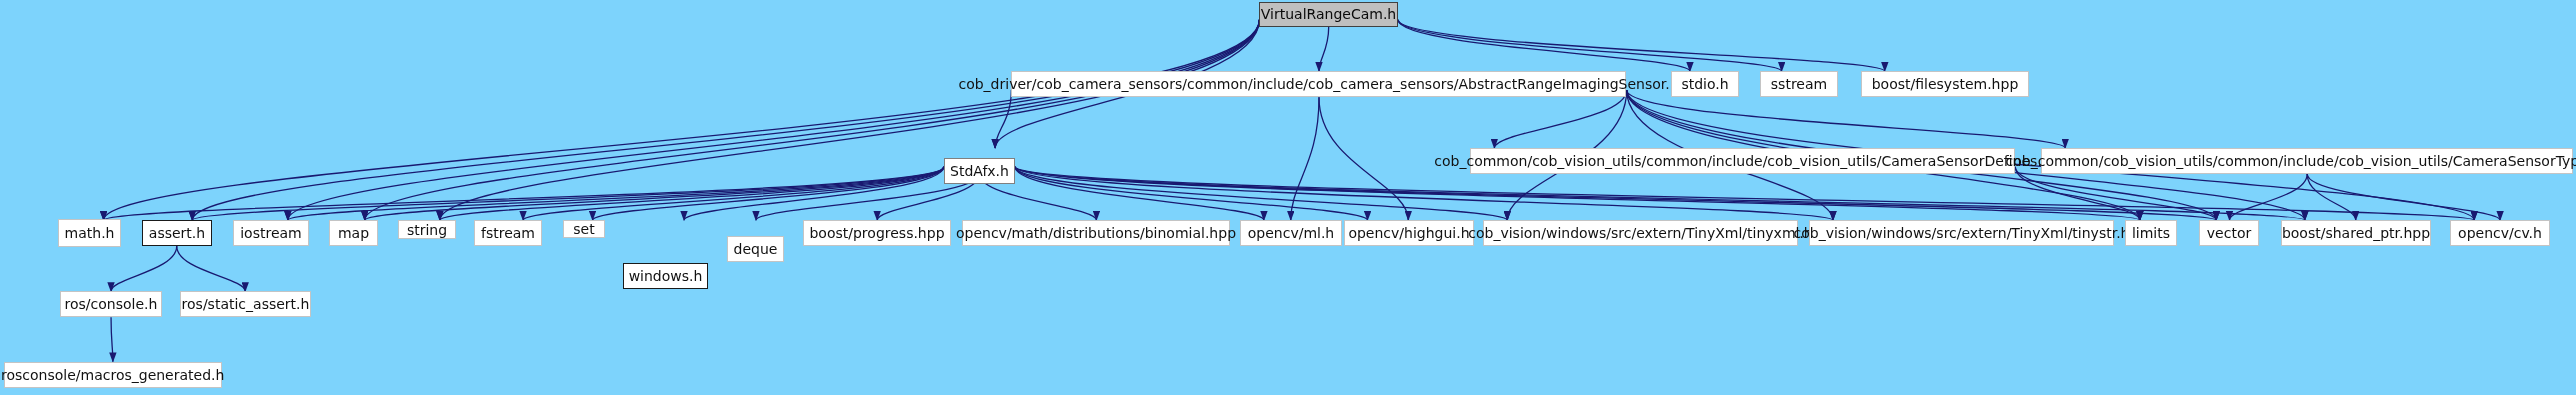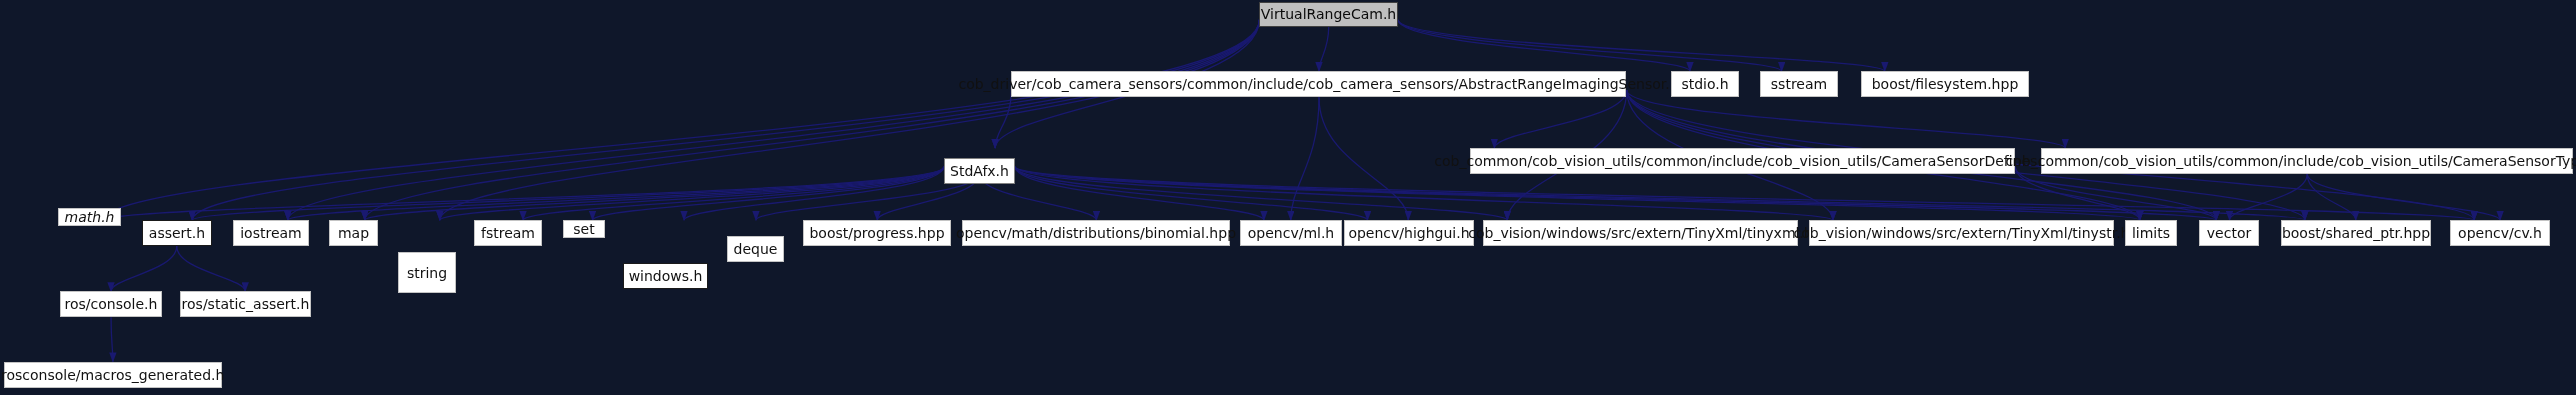--- a/index.html
+++ b/index.html
@@ -5,21 +5,21 @@
 <style>
   html, body {
     margin: 0;
     padding: 0;
     background: #ffffff;
   }
   #graph-root {
     position: relative;
     width: 2576px;
     height: 395px;
-    background: #0f172a;
+    background: #7dd3fc;
     font-family: "DejaVu Sans", "Liberation Sans", sans-serif;
     overflow: hidden;
   }
   #edge-layer {
     position: absolute;
     left: 0;
     top: 0;
     width: 2576px;
     height: 395px;
     pointer-events: none;
@@ -135,33 +135,33 @@
       </div>
       <div class="node dark" style="left: 944px; top: 148px; width: 71px; height: 26px; margin-top: 10px;">
         <span class="node-label">StdAfx.h</span>
       </div>
       <div class="node" style="left: 1470px; top: 148px; width: 545px; height: 26px;">
         <span class="node-label">cob_common/cob_vision_utils/common/include/cob_vision_utils/CameraSensorDefines.h</span>
       </div>
       <div class="node" style="left: 2041px; top: 148px; width: 532px; height: 26px;">
         <span class="node-label">cob_common/cob_vision_utils/common/include/cob_vision_utils/CameraSensorTypes.h</span>
       </div>
-      <div class="node" style="left: 58px; top: 208px; width: 63px; height: 18px; font-style: italic;">
+      <div class="node" style="left: 58px; top: 219px; width: 63px; height: 28px;">
         <span class="node-label">math.h</span>
       </div>
       <div class="node current" style="left: 142px; top: 220px; width: 70px; height: 26px;">
         <span class="node-label">assert.h</span>
       </div>
       <div class="node" style="left: 233px; top: 220px; width: 76px; height: 26px;">
         <span class="node-label">iostream</span>
       </div>
       <div class="node" style="left: 329px; top: 220px; width: 49px; height: 26px;">
         <span class="node-label">map</span>
       </div>
-      <div class="node" style="left: 398px; top: 220px; width: 58px; height: 41px; margin-top: 32px;">
+      <div class="node" style="left: 398px; top: 220px; width: 58px; height: 19px;">
         <span class="node-label">string</span>
       </div>
       <div class="node" style="left: 474px; top: 220px; width: 68px; height: 26px;">
         <span class="node-label">fstream</span>
       </div>
       <div class="node" style="left: 563px; top: 220px; width: 42px; height: 18px;">
         <span class="node-label">set</span>
       </div>
       <div class="node current" style="left: 623px; top: 220px; width: 85px; height: 26px; margin-top: 43px;">
         <span class="node-label">windows.h</span>

